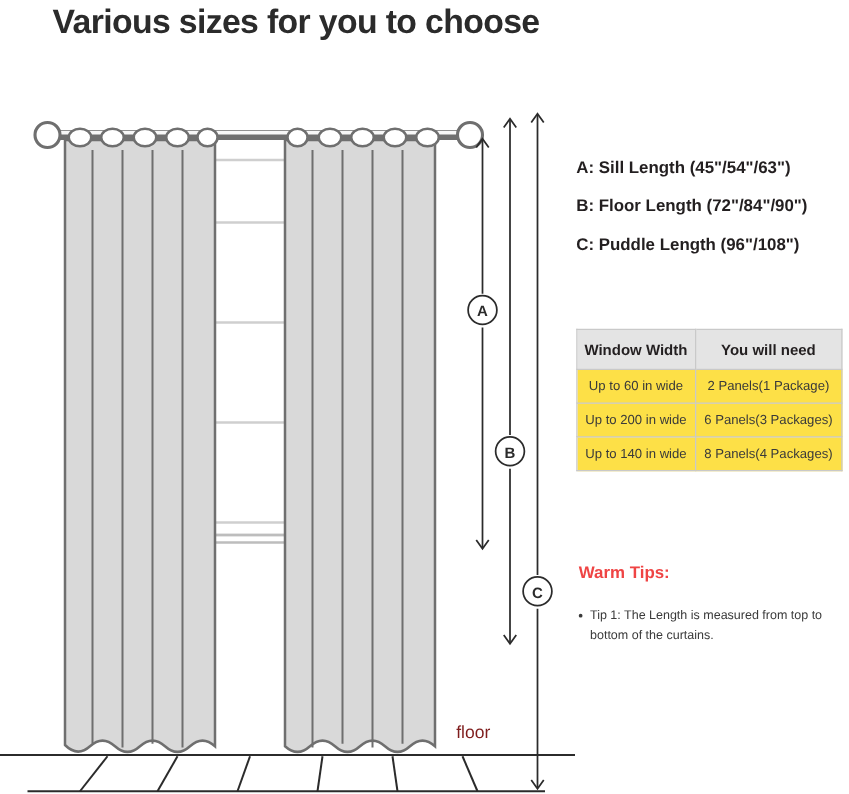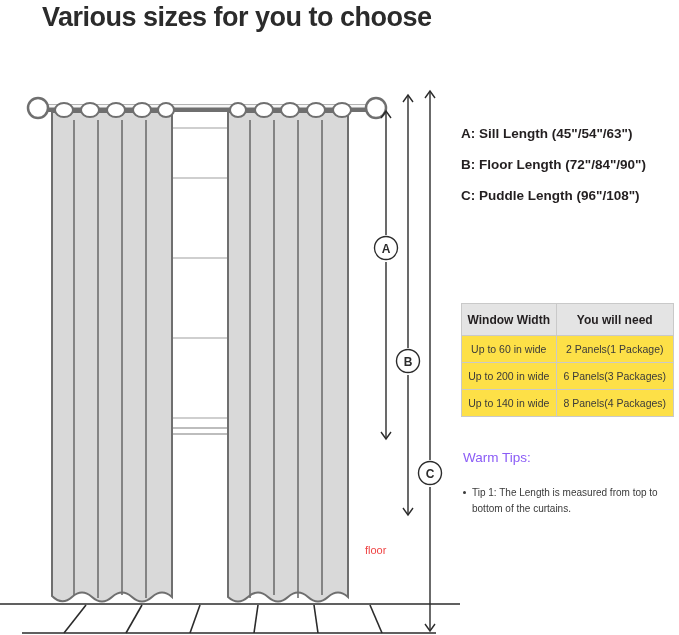--- a/index.html
+++ b/index.html
@@ -55,21 +55,20 @@
   }
 
   
   #size-table {
     position: absolute;
     left: 461px;
     top: 263px;
     width: 213px;
     border-collapse: collapse;
     font-size: 10.5px;
-    margin-top: 40px;
   }
   #size-table th, #size-table td {
     border: 1px solid #c9c9c9;
     text-align: center;
     padding: 0;
     height: 26px;
     vertical-align: middle;
   }
   #size-table thead th {
     background: #e4e4e4;
@@ -85,22 +84,22 @@
 
   
   #tips {
     position: absolute;
     left: 463px;
     top: 450px;
     width: 210px;
   }
   #tips-title {
     font-size: 13.5px;
-    font-weight: normal;
-    color: #8b5cf6;
+    font-weight: bold;
+    color: #ef4444;
     margin-bottom: 20px;
   }
   .tip {
     position: relative;
     font-size: 10px;
     line-height: 16px;
     color: #3a3a3a;
     margin-bottom: 16px;
     padding-left: 9px;
   }
@@ -110,23 +109,23 @@
     top: 6px;
     width: 3px;
     height: 3px;
     border-radius: 50%;
     background: #3a3a3a;
   }
 
   .floor-label {
     position: absolute;
     left: 365px;
-    top: 544px;
-    font-size: 11px;
-    color: #ef4444;
+    top: 577px;
+    font-size: 14px;
+    color: #7f1d1d;
   }
 </style>
 </head>
 <body>
 
 <div class="page">
 
   <div id="title">Various sizes for you to choose</div>
 
   <div id="diagram">

